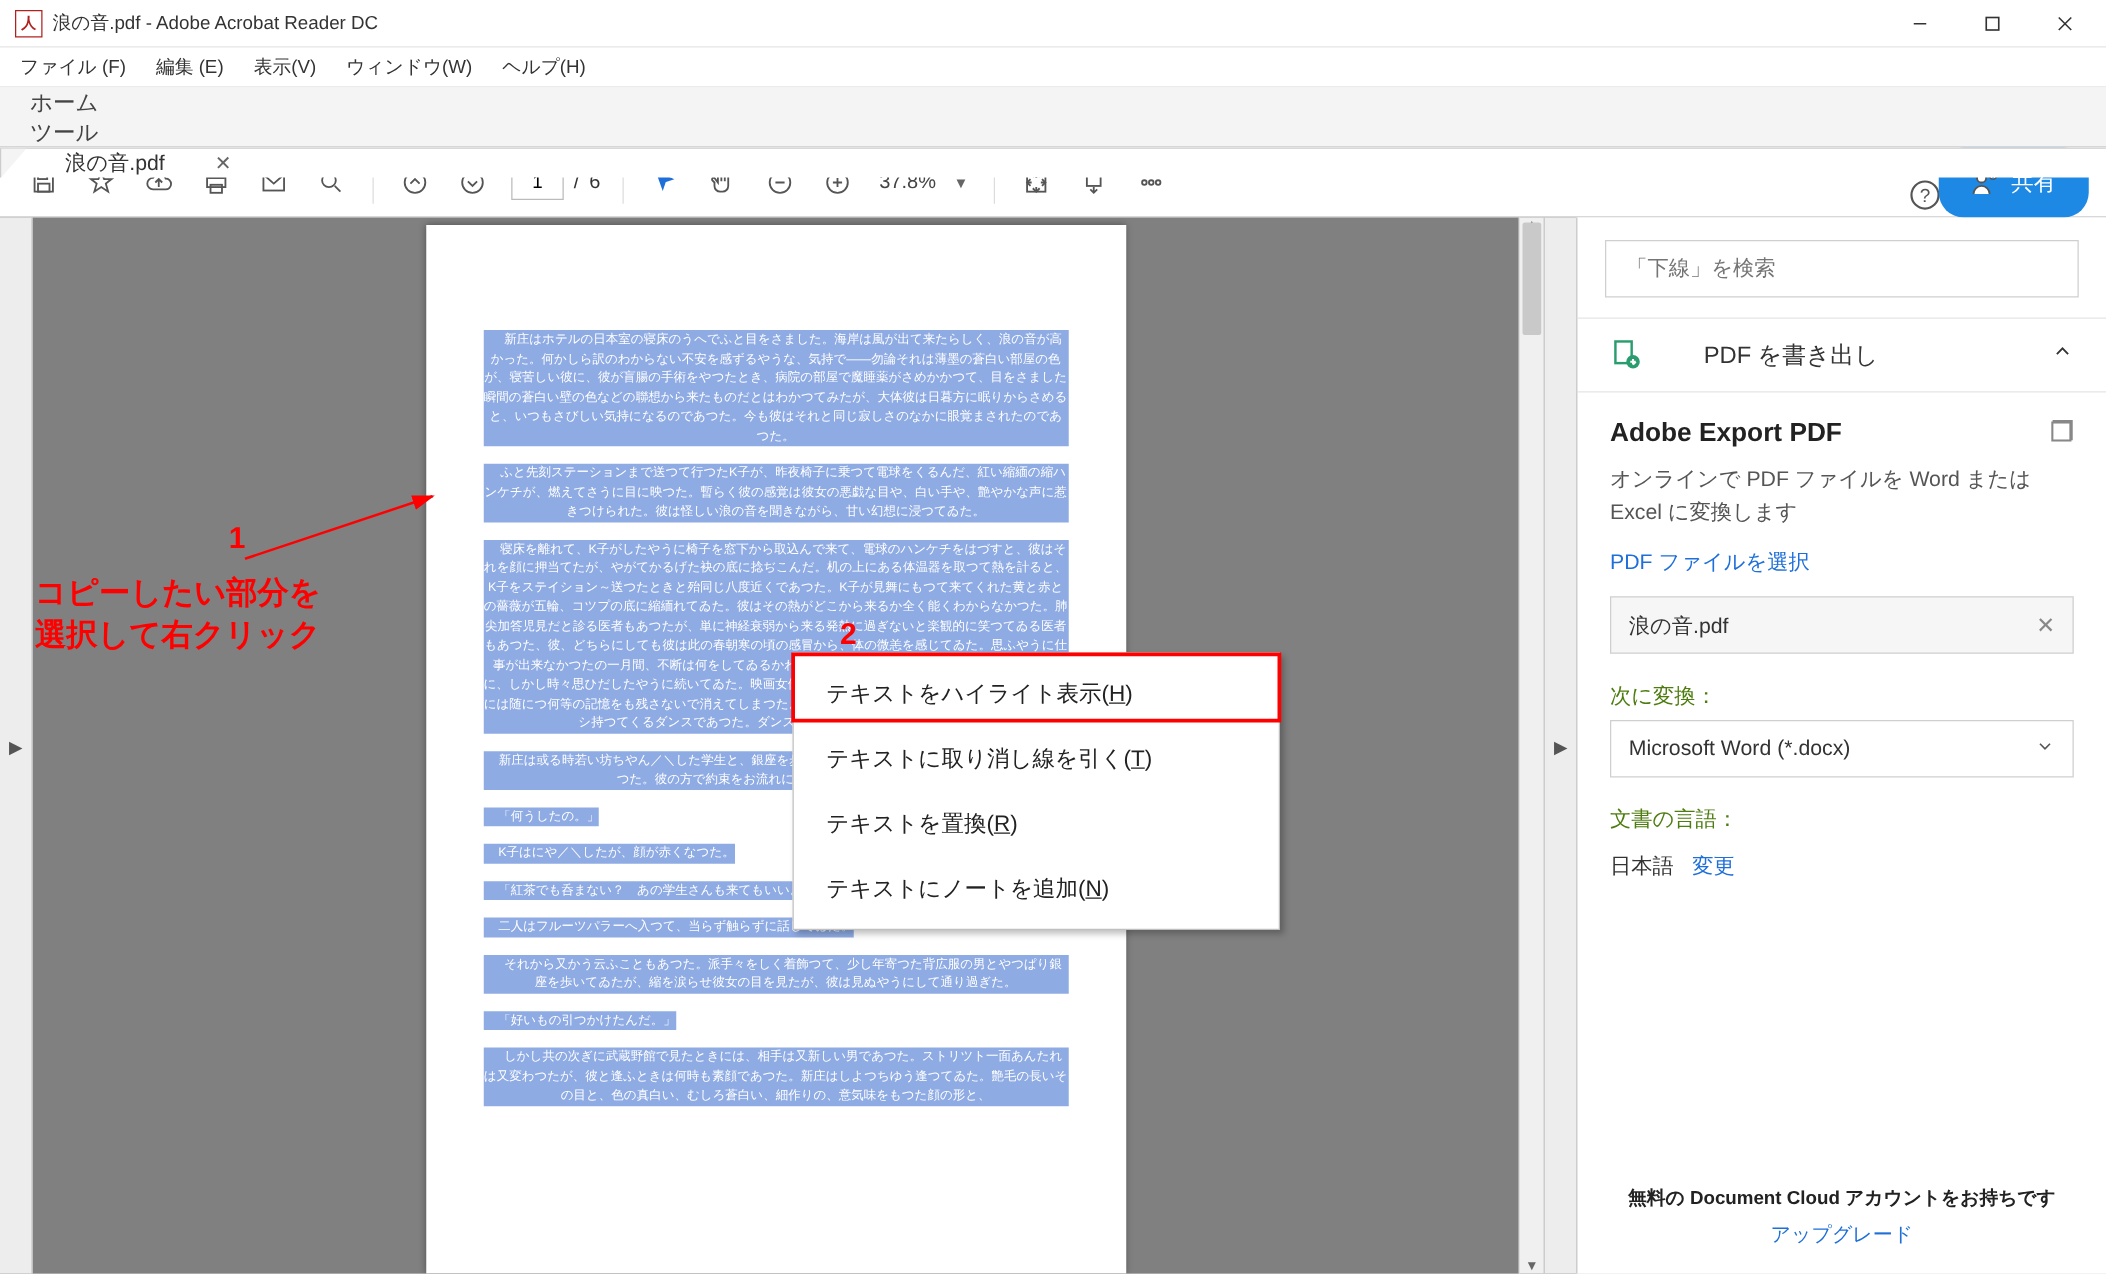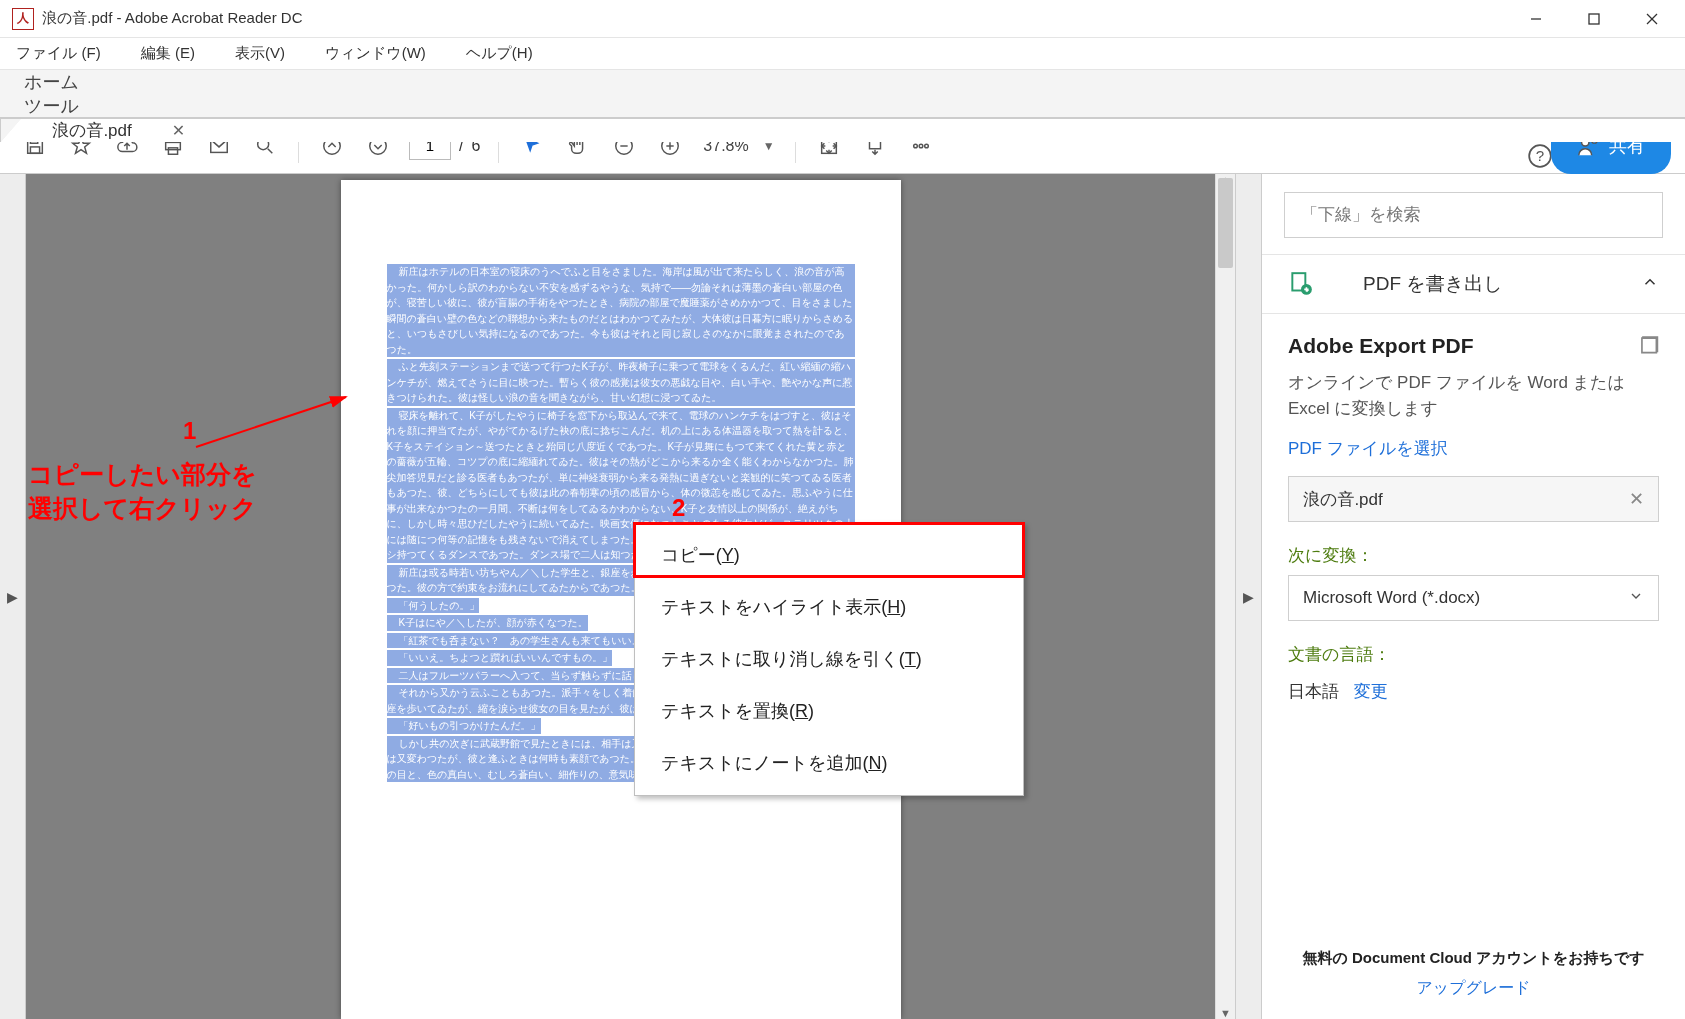--- a/index.html
+++ b/index.html
@@ -7,21 +7,21 @@
 
   
   .titlebar { height: 38px; display: flex; align-items: center; padding: 0 4px; background: #fff; border-bottom: 1px solid #e5e5e5; }
   .titlebar .app-icon { width: 22px; height: 22px; margin: 0 8px; border: 1px solid #b0221f; display:flex; align-items:center; justify-content:center; font-size:12px; color:#b0221f; font-weight:bold; }
   .titlebar .title { font-size: 15px; color: #333; }
   .winbtns { margin-left: auto; display: flex; }
   .winbtn { width: 58px; height: 38px; display:flex; align-items:center; justify-content:center; color:#333; }
   .winbtn svg { width: 14px; height: 14px; }
 
   
-  .menubar { height: 32px; display: flex; align-items: center; padding: 0 6px; gap: 20px; border-bottom: 1px solid #e5e5e5; }
+  .menubar { height: 32px; display: flex; align-items: center; padding: 0 6px; gap: 4px; border-bottom: 1px solid #e5e5e5; }
   .menuitem { padding: 4px 10px; font-size: 15px; color:#333; }
 
   
   .tabbar { height: 48px; background: #f4f4f4; display: flex; align-items: stretch; border-bottom: 1px solid #ccc; flex-direction: column; }
   .apptab { padding: 0 24px; display:flex; align-items:center; font-size: 18px; color:#444; }
   .doctab { background:#fff; display:flex; align-items:center; padding: 0 26px 0 52px; font-size:17px; position:relative; border-top: 1px solid #ccc;}
   .doctab::before { content:""; position:absolute; left:0; top:0; bottom:0; width:20px; background:linear-gradient(to bottom right, #f4f4f4 49%, #fff 51%); border-left:1px solid #ccc;}
   .doctab::after { content:""; position:absolute; right:-20px; top:0; bottom:0; width:20px; background:linear-gradient(to bottom left, #f4f4f4 49%, #fff 51%); border-right:1px solid #ccc;}
   .doctab .close-x { margin-left: 40px; font-size: 16px; color:#666; }
   .tabbar-right { margin-left:auto; display:flex; align-items:center; gap: 26px; padding-right: 26px; }
@@ -46,21 +46,21 @@
   .doc-area { flex:1; background:#808080; display:flex; position:relative; }
   .gutter-l { width:26px; background:#ededed; border-right:1px solid #ccc; display:flex; align-items:center; justify-content:center; }
   .gutter-r { width:26px; background:#ededed; border-left:1px solid #ccc; display:flex; align-items:center; justify-content:center; }
   .gut-arr { color:#555; font-size:14px;}
   .canvas-wrap { flex:1; display:flex; justify-content:center; overflow:hidden; position:relative;}
   .scrollbar-v { width:20px; background:#f0f0f0; border-left:1px solid #ddd; position:relative;}
   .scrollbar-v .thumb { position:absolute; left:2px; right:2px; top:4px; height:90px; background:#c9c9c9; border-radius:2px;}
   .scrollbar-v .arrow { position:absolute; left:0; right:0; text-align:center; font-size:11px; color:#666;}
   .scrollbar-v .arrow.up{ top:0;} .scrollbar-v .arrow.dn{ bottom:0;}
   .page { width: 560px; background:#fff; margin-top: 6px; box-shadow: 0 0 6px rgba(0,0,0,.4); padding: 84px 46px 24px; font-size: 10px; line-height: 1.55; }
-  .page p { background: rgba(51,102,204,.55); color:#fff; margin-bottom: 0px; display:inline-block;}
+  .page p { background: rgba(51,102,204,.55); color:#fff; margin-bottom: 12px; display:inline-block;text-align:center;}
   .page .para { display:block; margin-bottom:2px;}
   .page .ind { display:inline-block; width:12px;}
 
   
   .anno { position:absolute; pointer-events:none; }
   .anno-text { color:#ff0000; font-size:25px; font-weight:bold; text-align:center; line-height:1.35; }
   .anno-num { color:#ff0000; font-size:24px; font-weight:bold; }
   .red-box { border: 3px solid #ff0000; }
   svg.arrow-svg { position:absolute; overflow:visible; }
 
@@ -272,21 +272,20 @@
       </div>
     <div class="canvas-wrap">
       <div class="page" id="page-content">
           <div class="para"><p><span class="ind"></span>新庄はホテルの日本室の寝床のうへでふと目をさました。海岸は風が出て来たらしく、浪の音が高かった。何かしら訳のわからない不安を感ずるやうな、気持で——勿論それは薄墨の蒼白い部屋の色が、寝苦しい彼に、彼が盲腸の手術をやつたとき、病院の部屋で魔睡薬がさめかかつて、目をさました瞬間の蒼白い壁の色などの聯想から来たものだとはわかつてみたが、大体彼は日暮方に眠りからさめると、いつもさびしい気持になるのであつた。今も彼はそれと同じ寂しさのなかに眼覚まされたのであつた。</p></div>
           <div class="para"><p><span class="ind"></span>ふと先刻ステーションまで送つて行つたK子が、昨夜椅子に乗つて電球をくるんだ、紅い縮緬の縮ハンケチが、燃えてさうに目に映つた。暫らく彼の感覚は彼女の悪戯な目や、白い手や、艶やかな声に惹きつけられた。彼は怪しい浪の音を聞きながら、甘い幻想に浸つてゐた。</p></div>
           <div class="para"><p><span class="ind"></span>寝床を離れて、K子がしたやうに椅子を窓下から取込んで来て、電球のハンケチをはづすと、彼はそれを顔に押当てたが、やがてかるげた袂の底に捻ぢこんだ。机の上にある体温器を取つて熱を計ると、K子をステイション～送つたときと殆同じ八度近くであつた。K子が見舞にもつて来てくれた黄と赤との薔薇が五輪、コツプの底に縮緬れてゐた。彼はその熱がどこから来るか全く能くわからなかつた。肺尖加答児見だと診る医者もあつたが、単に神経衰弱から来る発熱に過ぎないと楽観的に笑つてゐる医者もあつた、彼、どちらにしても彼は此の春朝寒の頃の感冒から、体の微恙を感じてゐた。思ふやうに仕事が出来なかつたの一月間、不断は何をしてゐるかわからない、K子と友情以上の関係が、絶えがちに、しかし時々思ひだしたやうに続いてゐた。映画女優になつたことのある彼女だが、ステリツクの上には随につ何等の記憶をも残さないで消えてしまつた。詩も作るけれど、一番物になつてゐるのは時折シ持つてくるダンスであつた。ダンス場で二人は知つたのであつた。</p></div>
           <div class="para"><p><span class="ind"></span>新庄は或る時若い坊ちやん／＼した学生と、銀座を歩いてゐる彼女を見た。二三日も二人は逢はなかつた。彼の方で約束をお流れにしてゐたからであつた。</p></div>
           <div class="para"><p><span class="ind"></span>「何うしたの。」</p></div>
           <div class="para"><p><span class="ind"></span>K子はにや／＼したが、顔が赤くなつた。</p></div>
           <div class="para"><p><span class="ind"></span>「紅茶でも呑まない？　あの学生さんも来てもいい。」</p></div>
-          <div class="para"><p><span class="ind"></span>「いいえ。ちよつと躓ればいいんですもの。」</p></div>
           <div class="para"><p><span class="ind"></span>二人はフルーツパラーへ入つて、当らず触らずに話してゐた。</p></div>
           <div class="para"><p><span class="ind"></span>それから又かう云ふこともあつた。派手々をしく着飾つて、少し年寄つた背広服の男とやつぱり銀座を歩いてゐたが、縮を涙らせ彼女の目を見たが、彼は見ぬやうにして通り過ぎた。</p></div>
           <div class="para"><p><span class="ind"></span>「好いもの引つかけたんだ。」</p></div>
           <div class="para"><p><span class="ind"></span>しかし共の次ぎに武蔵野館で見たときには、相手は又新しい男であつた。ストリツト一面あんたれは又変わつたが、彼と逢ふときは何時も素顔であつた。新庄はしよつちゆう逢つてゐた。艶毛の長いその目と、色の真白い、むしろ蒼白い、細作りの、意気味をもつた顔の形と、</p></div>
         </div>
 
       <div class="anno anno-num" style="left:157px; top:243px;">1</div>
       <div class="anno anno-text" style="left:2px; top:284px;">
         <div>コピーしたい部分を</div>
         <div>選択して右クリック</div>
@@ -295,21 +294,20 @@
         <defs>
             <marker id="ah" markerWidth="10" markerHeight="10" refX="8" refY="3" orient="auto">
               <path d="M0,0 L9,3 L0,6 z" fill="#ff0000"></path>
             </marker>
           </defs>
         <line x1="0" y1="55" x2="150" y2="5" stroke="#ff0000" stroke-width="2" marker-end="url(#ah)"></line>
       </svg>
       <div class="anno anno-num" style="left:646px; top:320px;">2</div>
 
       <div class="context-menu" style="left:608px; top:348px;" id="ctx-menu">
-          <div class="cm-item">コピー(<span class="cm-underline">Y</span>)</div>
           <div class="cm-item">テキストをハイライト表示(<span class="cm-underline">H</span>)</div>
           <div class="cm-item">テキストに取り消し線を引く(<span class="cm-underline">T</span>)</div>
           <div class="cm-item">テキストを置換(<span class="cm-underline">R</span>)</div>
           <div class="cm-item">テキストにノートを追加(<span class="cm-underline">N</span>)</div>
         </div>
       <div class="red-box" style="position:absolute; left:607px; top:348px; width:392px; height:56px;"></div>
     </div>
     <div class="scrollbar-v">
       <div class="arrow up">▲</div>
       <div class="thumb"></div>

